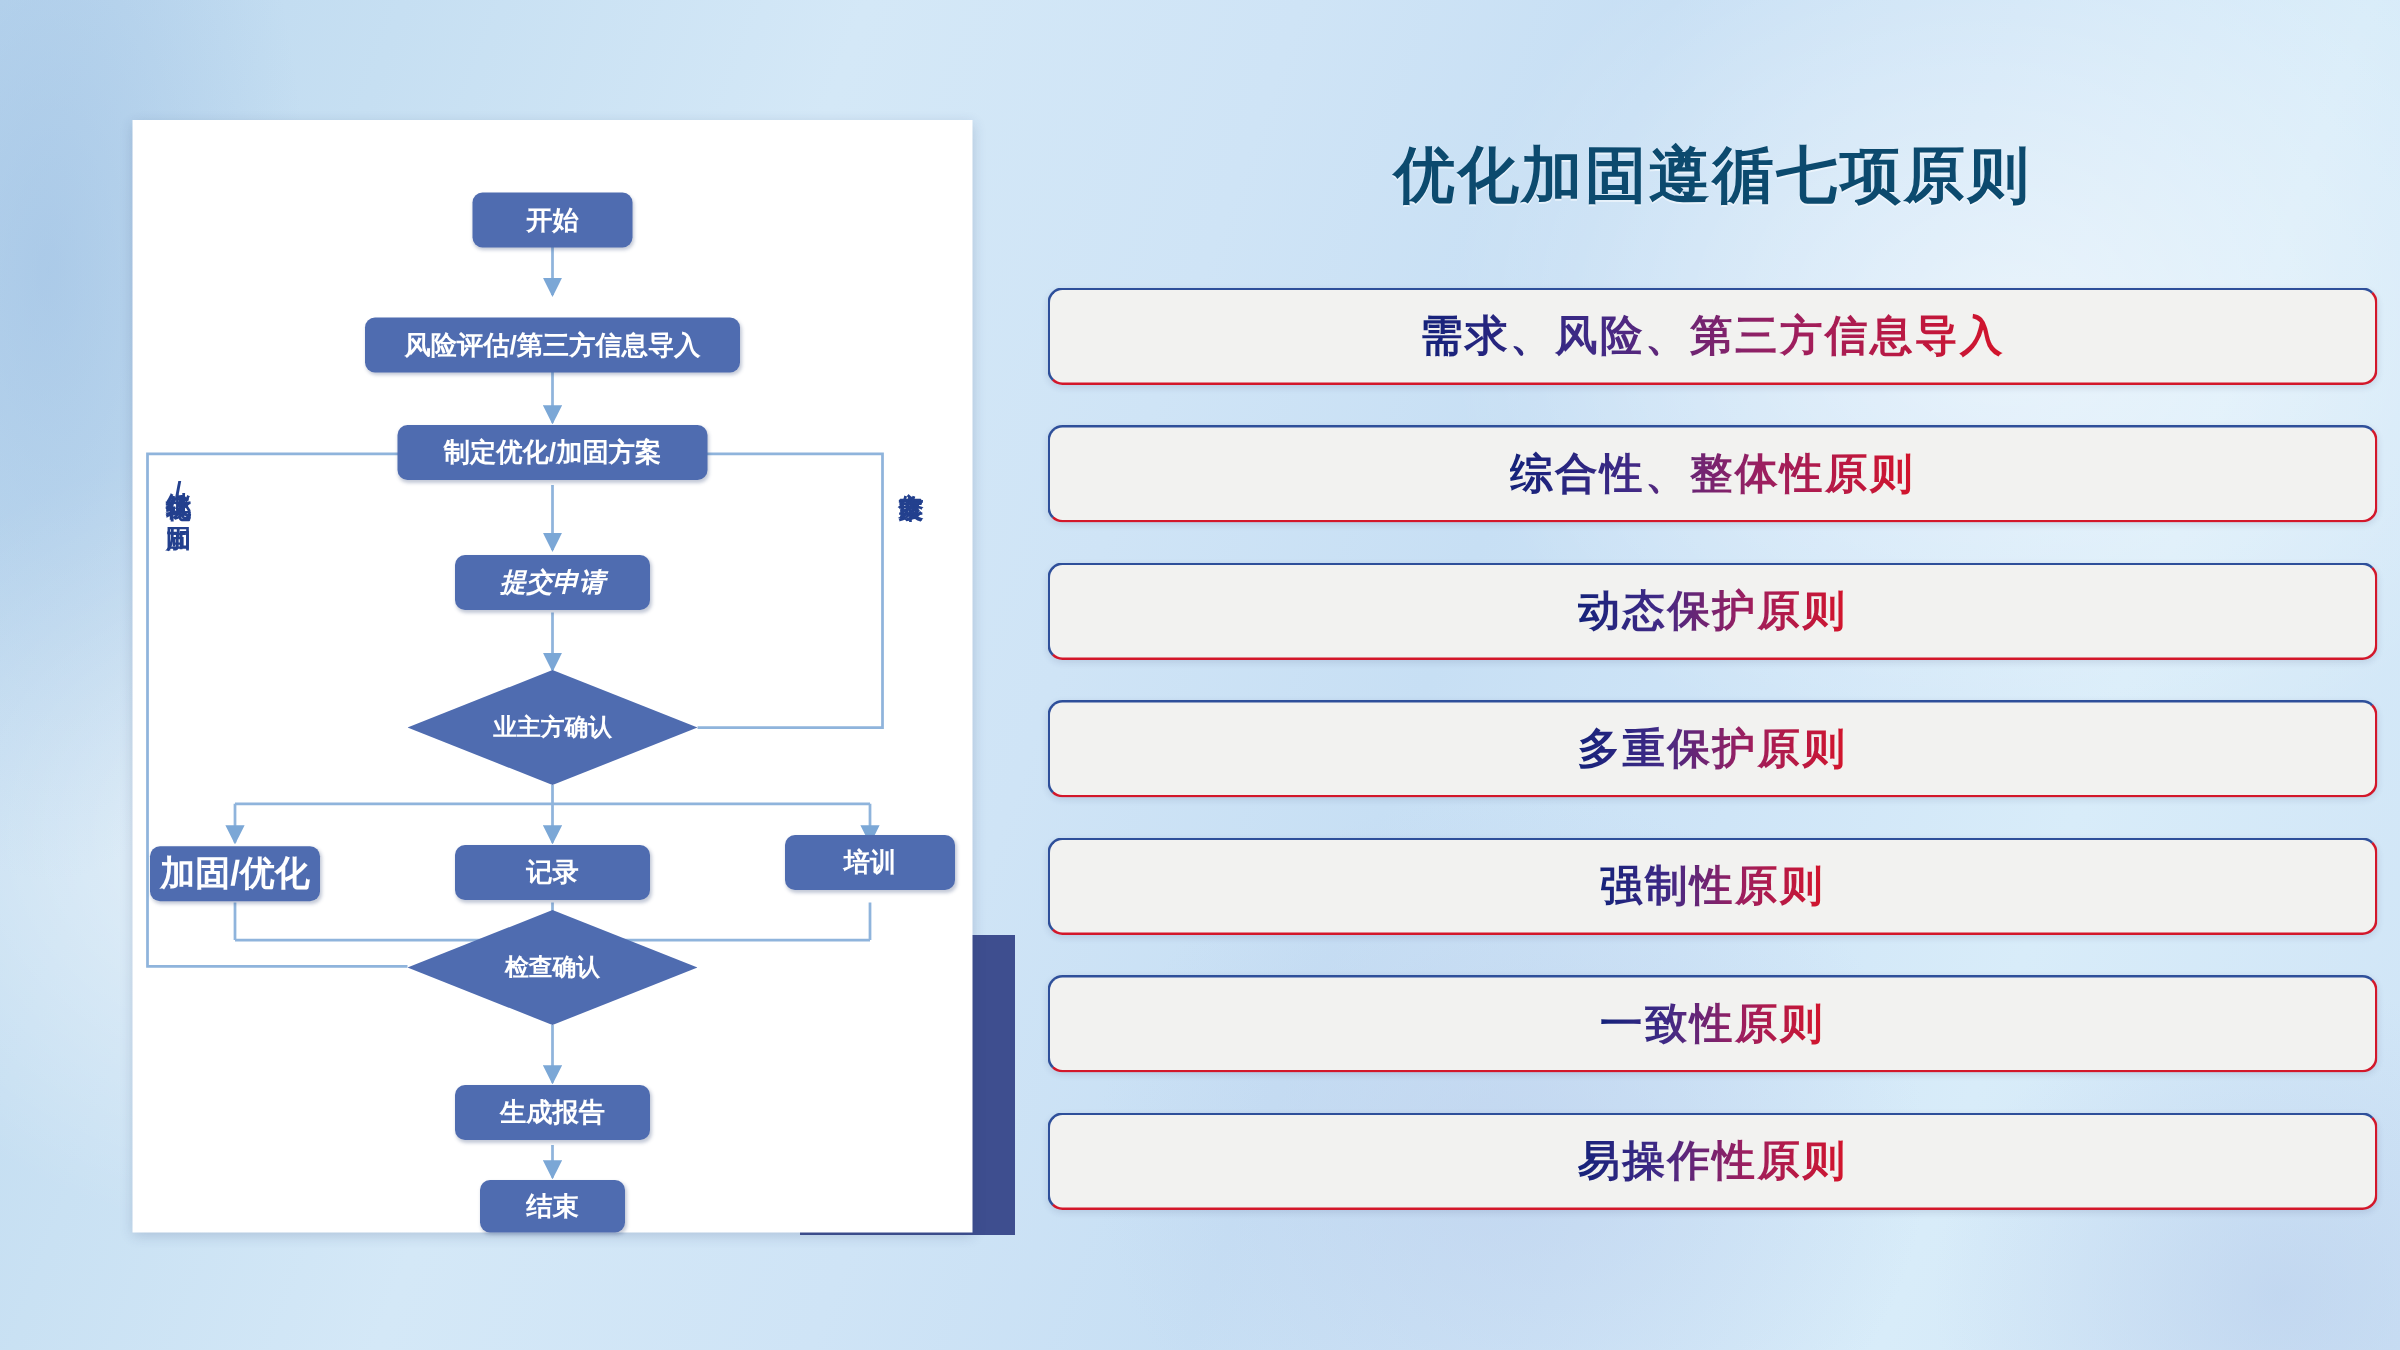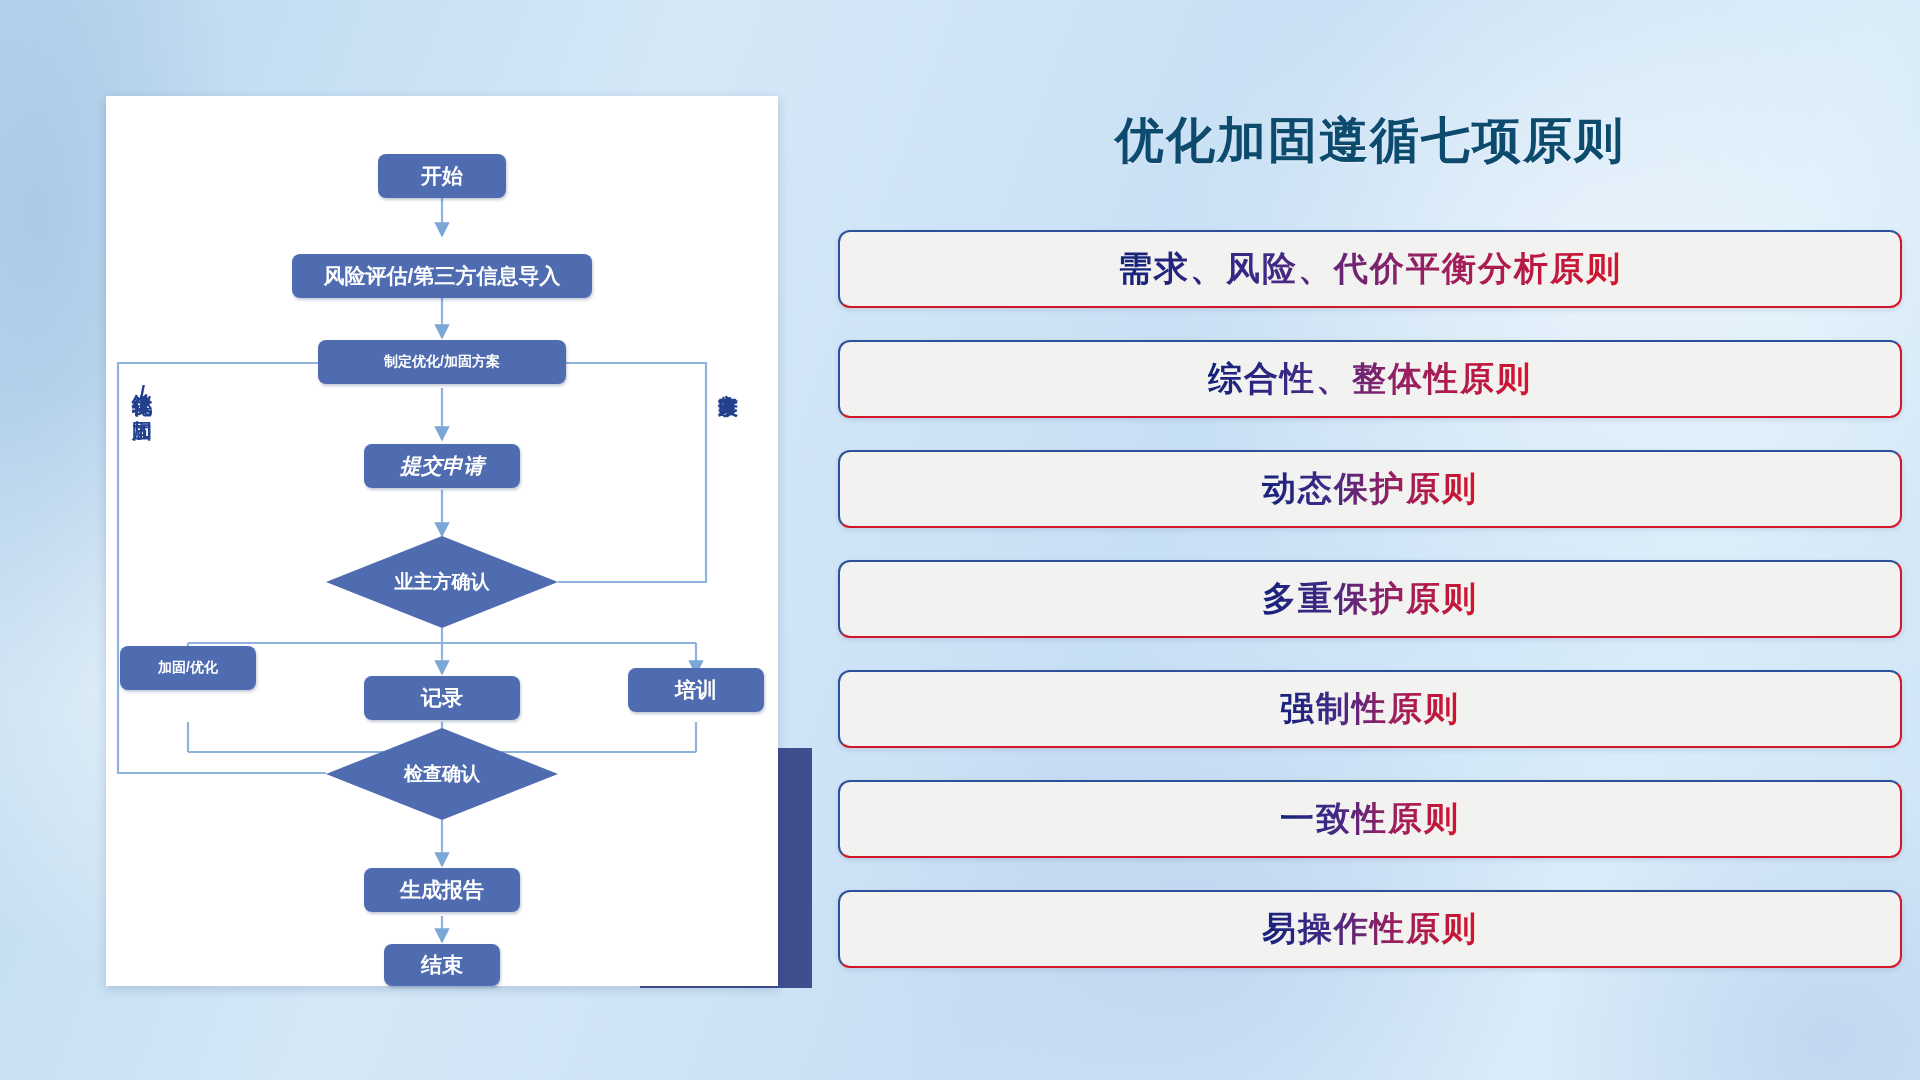--- a/index.html
+++ b/index.html
@@ -185,30 +185,30 @@
 
           <line x1="336" y1="820" x2="336" y2="846" marker-end="url(#arrow)"></line>
         </g>
       </svg>
     </div>
 
     <div class="node" style="left:272px; top:58px; width:128px; height:44px; font-size:21px;">开始</div>
 
     <div class="node" style="left:186px; top:158px; width:300px; height:44px; font-size:21px;">风险评估/第三方信息导入</div>
 
-    <div class="node" style="left:212px; top:244px; width:248px; height:44px; font-size:14px;">制定优化/加固方案</div>
+    <div class="node" style="left:212px; top:244px; width:248px; height:44px; font-size:21px;">制定优化/加固方案</div>
 
     <div class="node" style="left:258px; top:348px; width:156px; height:44px; font-size:21px;font-style:italic;">提交申请</div>
 
     <div class="diamond-wrap" style="left:220px; top:440px; width:232px; height:92px;">
       <div class="diamond-shape"></div>
       <div class="diamond-label" style="font-size:19px;">业主方确认</div>
     </div>
 
-    <div class="node" style="left:14px; top:550px; width:136px; height:44px; font-size:14px;">加固/优化</div>
+    <div class="node" style="left:14px; top:581px; width:136px; height:44px; font-size:28px;">加固/优化</div>
 
     <div class="node" style="left:258px; top:580px; width:156px; height:44px; font-size:21px;">记录</div>
 
     <div class="node" style="left:522px; top:572px; width:136px; height:44px; font-size:21px;">培训</div>
 
     <div class="diamond-wrap" style="left:220px; top:632px; width:232px; height:92px;">
       <div class="diamond-shape"></div>
       <div class="diamond-label" style="font-size:19px;">检查确认</div>
     </div>
 
@@ -223,21 +223,21 @@
   </div>
 </div>
 
 <div id="right-panel">
 
   <div id="principles-title">优化加固遵循七项原则</div>
 
   <div id="principles-list">
 
     <div class="principle-card">
-      <span class="principle-text">需求、风险、代价平衡分析原则</span>
+      <span class="principle-text">需求、风险、第三方信息导入</span>
     </div>
 
     <div class="principle-card">
       <span class="principle-text">综合性、整体性原则</span>
     </div>
 
     <div class="principle-card">
       <span class="principle-text">动态保护原则</span>
     </div>
 

